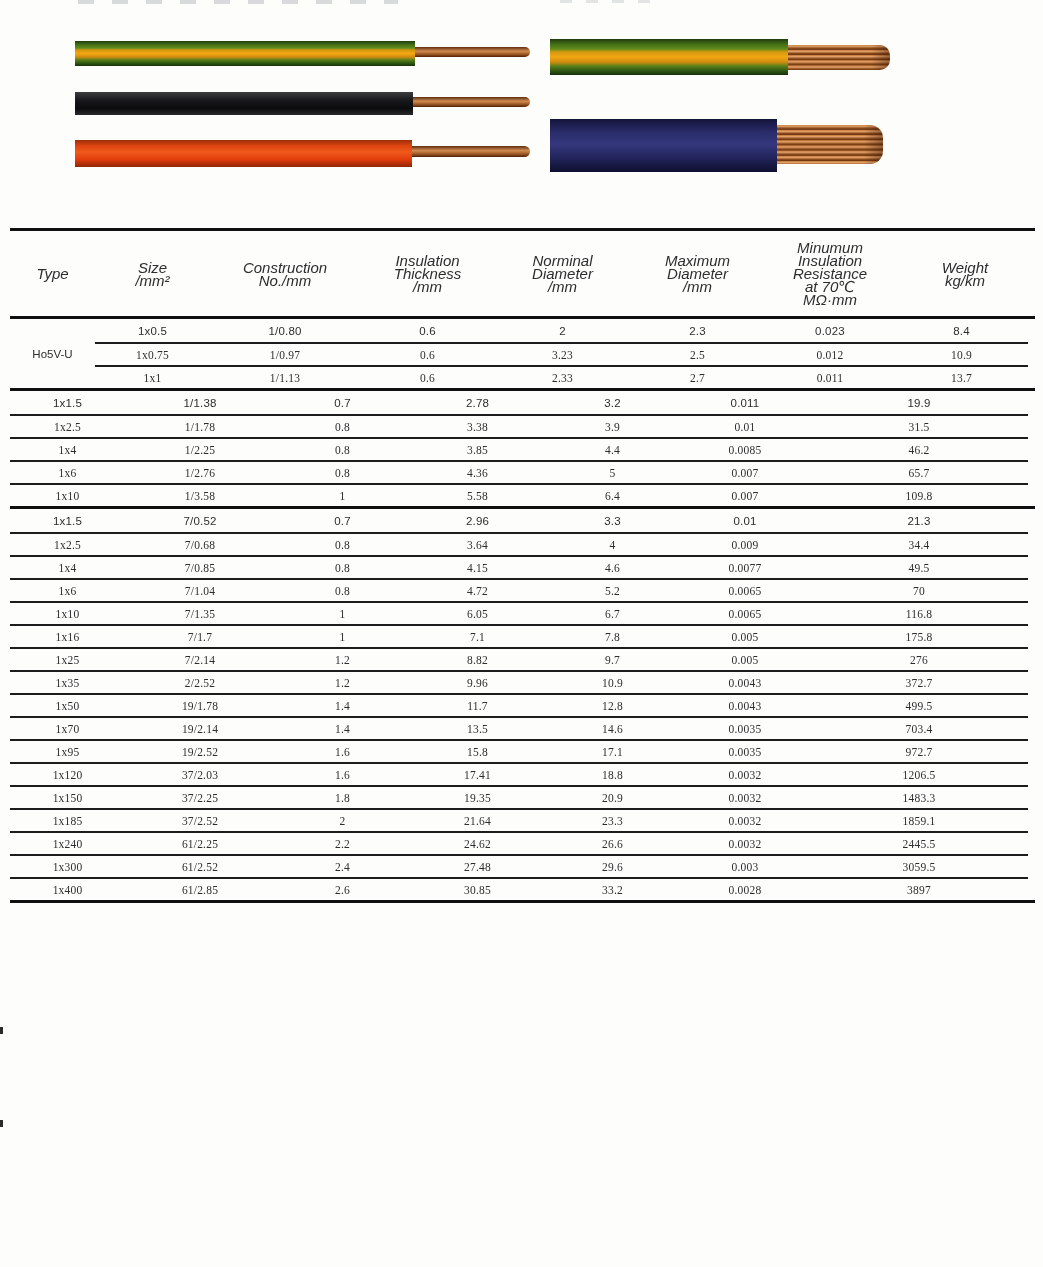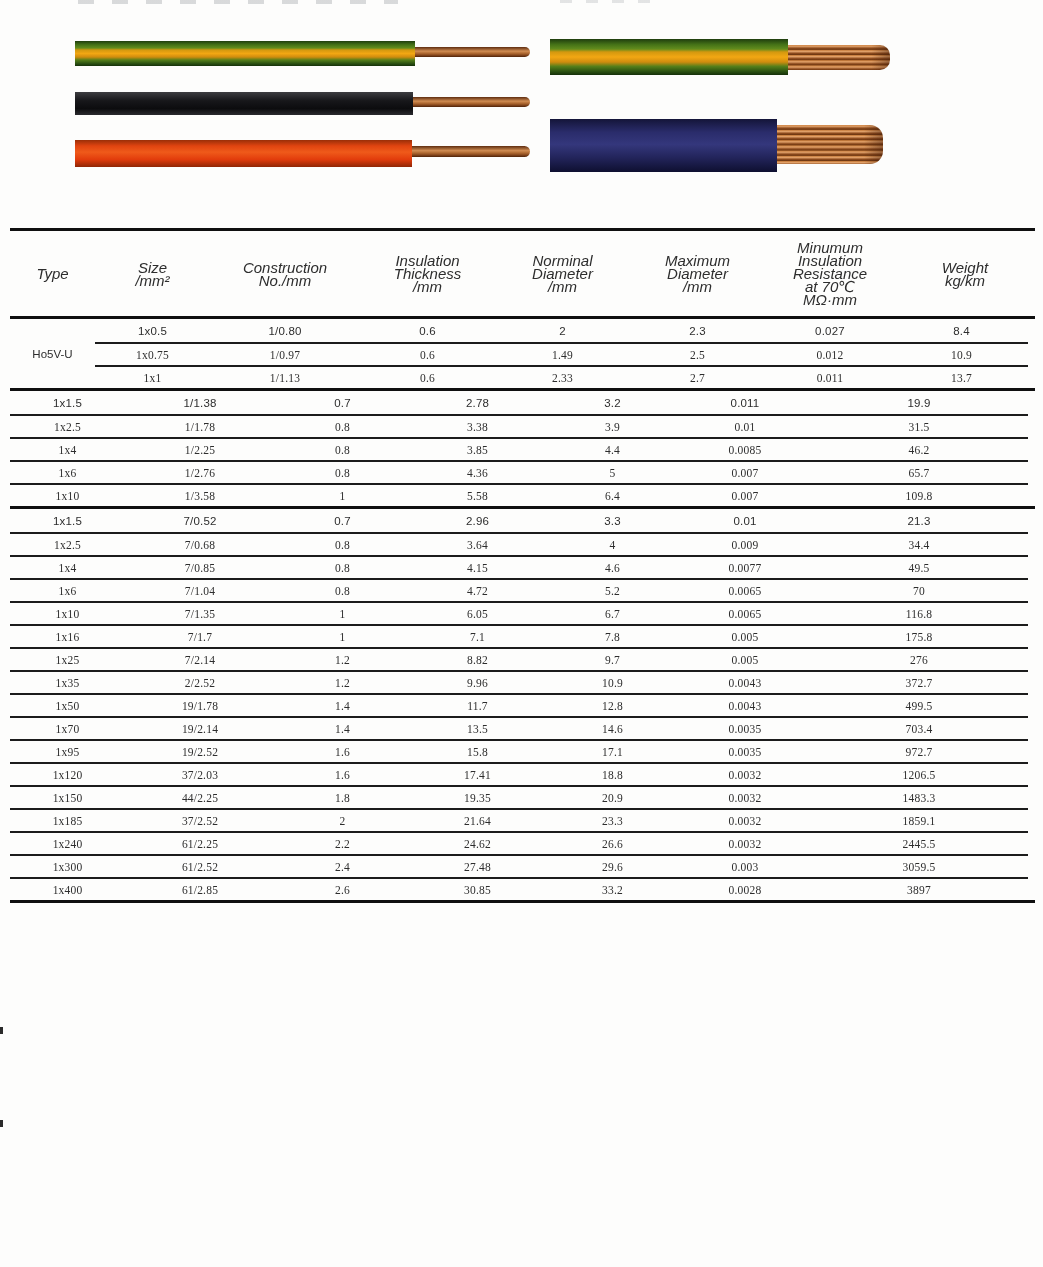--- a/index.html
+++ b/index.html
@@ -102,28 +102,28 @@
     <div>
         <div class="section">
           <div class="type-cell">Ho5V-U</div>
           <div class="rows">
             <div class="row">
               <div class="td">1x0.5</div>
               <div class="td">1/0.80</div>
               <div class="td">0.6</div>
               <div class="td">2</div>
               <div class="td">2.3</div>
-              <div class="td">0.027</div>
+              <div class="td">0.023</div>
               <div class="td">8.4</div>
             </div>
             <div class="row">
               <div class="td">1x0.75</div>
               <div class="td">1/0.97</div>
               <div class="td">0.6</div>
-              <div class="td">1.49</div>
+              <div class="td">3.23</div>
               <div class="td">2.5</div>
               <div class="td">0.012</div>
               <div class="td">10.9</div>
             </div>
             <div class="row">
               <div class="td">1x1</div>
               <div class="td">1/1.13</div>
               <div class="td">0.6</div>
               <div class="td">2.33</div>
               <div class="td">2.7</div>
@@ -286,21 +286,21 @@
               <div class="td">1x120</div>
               <div class="td">37/2.03</div>
               <div class="td">1.6</div>
               <div class="td">17.41</div>
               <div class="td">18.8</div>
               <div class="td">0.0032</div>
               <div class="td">1206.5</div>
             </div>
             <div class="row">
               <div class="td">1x150</div>
-              <div class="td">44/2.25</div>
+              <div class="td">37/2.25</div>
               <div class="td">1.8</div>
               <div class="td">19.35</div>
               <div class="td">20.9</div>
               <div class="td">0.0032</div>
               <div class="td">1483.3</div>
             </div>
             <div class="row">
               <div class="td">1x185</div>
               <div class="td">37/2.52</div>
               <div class="td">2</div>

